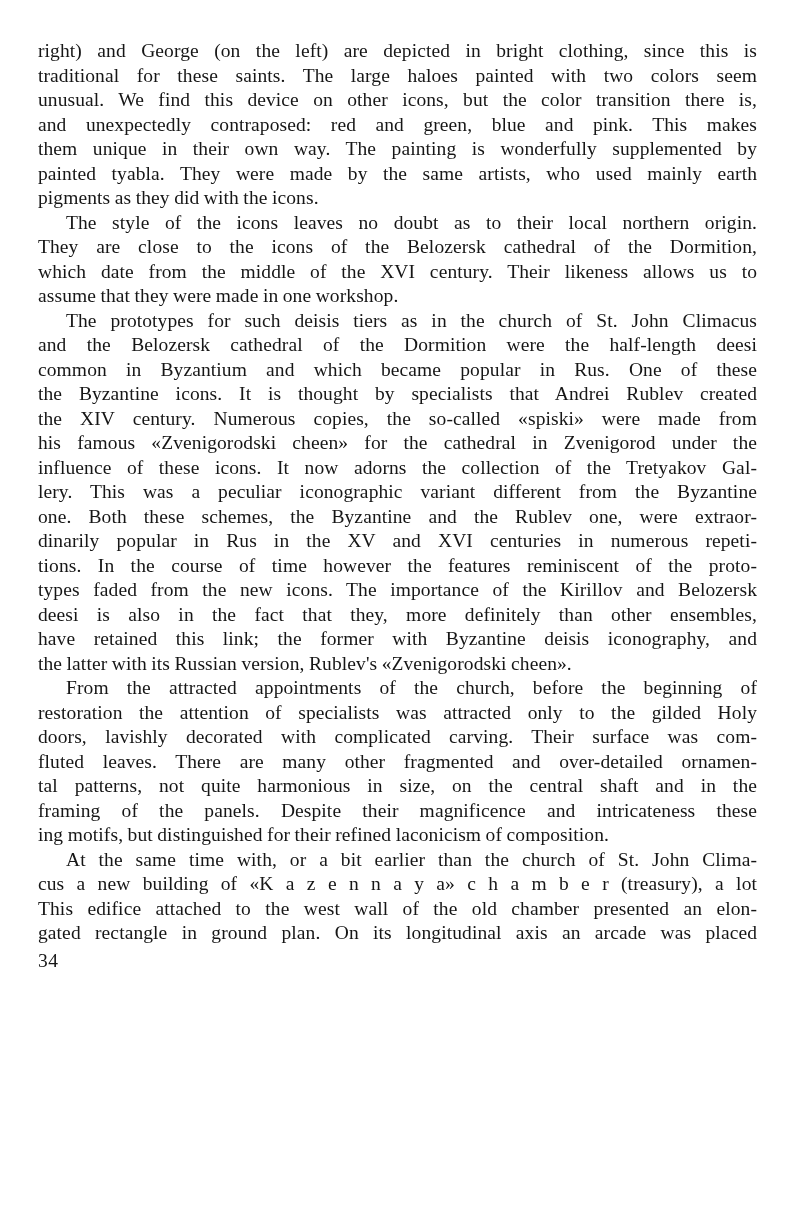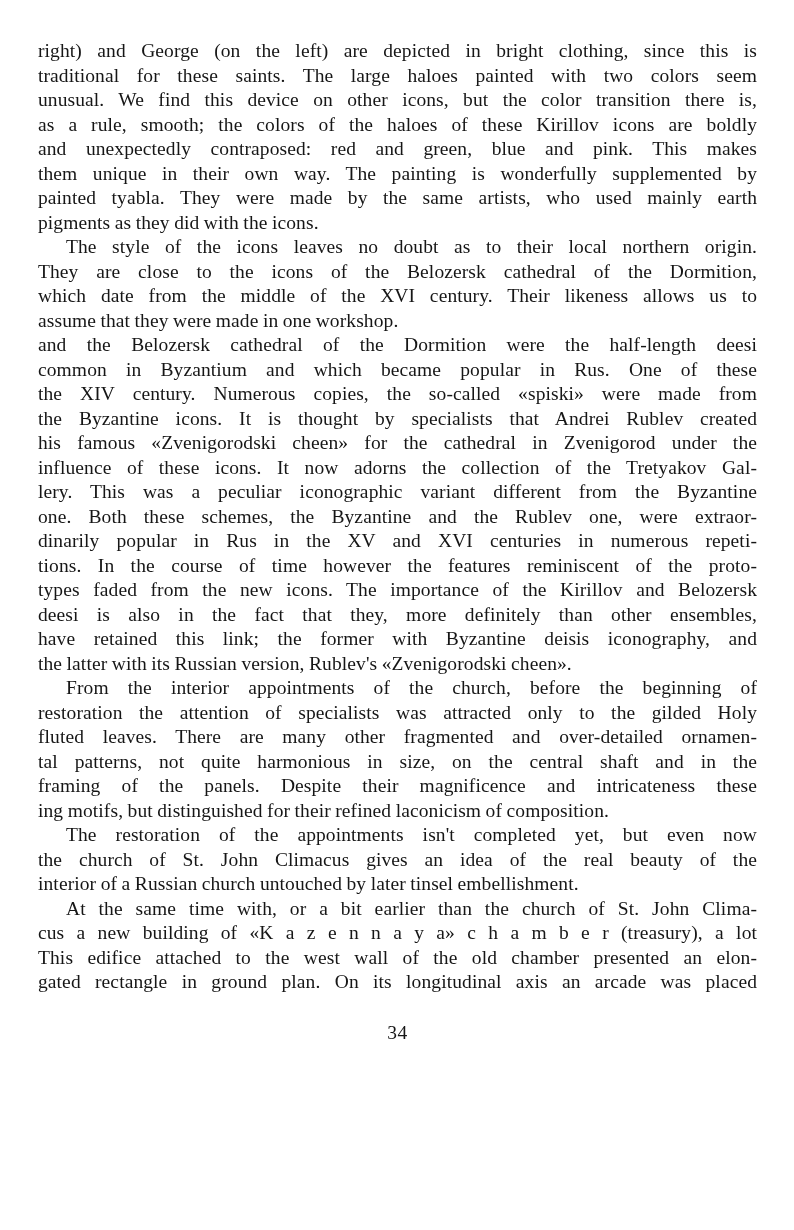--- a/index.html
+++ b/index.html
@@ -35,76 +35,71 @@
     letter-spacing: 0.1px;
     font-family: Liberation Serif, serif;
   }
   .line.last {
     text-align-last: left;
   }
   .line.indent {
     text-indent: 28px;
   }
   .page-number {
-    margin-top: 27px;
-    text-align: center;
+    margin-top: 4px;
     font-size: 19.5px;
     letter-spacing: 0.5px;
     color: #161616;
   }
 </style>
 </head>
 <body>
 
 <div class="page">
   <div id="text-body">
       <div class="paragraph">
         <div class="line">right) and George (on the left) are depicted in bright clothing, since this is</div>
         <div class="line">traditional for these saints. The large haloes painted with two colors seem</div>
         <div class="line">unusual. We find this device on other icons, but the color transition there is,</div>
-        <div class="line">as a rule, smooth; the colors of the haloes of these Kirillov icons are boldly</div>
         <div class="line">and unexpectedly contraposed: red and green, blue and pink. This makes</div>
         <div class="line">them unique in their own way. The painting is wonderfully supplemented by</div>
         <div class="line">painted tyabla. They were made by the same artists, who used mainly earth</div>
         <div class="line last">pigments as they did with the icons.</div>
       </div>
       <div class="paragraph">
         <div class="line indent">The style of the icons leaves no doubt as to their local northern origin.</div>
         <div class="line">They are close to the icons of the Belozersk cathedral of the Dormition,</div>
         <div class="line">which date from the middle of the XVI century. Their likeness allows us to</div>
         <div class="line last">assume that they were made in one workshop.</div>
       </div>
       <div class="paragraph">
+        <div class="line indent">The prototypes for such deisis tiers as in the church of St. John Climacus</div>
         <div class="line">and the Belozersk cathedral of the Dormition were the half-length deesi</div>
         <div class="line">common in Byzantium and which became popular in Rus. One of these</div>
+        <div class="line">the Byzantine icons. It is thought by specialists that Andrei Rublev created</div>
         <div class="line">the XIV century. Numerous copies, the so-called «spiski» were made from</div>
-        <div class="line">the Byzantine icons. It is thought by specialists that Andrei Rublev created</div>
         <div class="line">his famous «Zvenigorodski cheen» for the cathedral in Zvenigorod under the</div>
         <div class="line">influence of these icons. It now adorns the collection of the Tretyakov Gal-</div>
         <div class="line">lery. This was a peculiar iconographic variant different from the Byzantine</div>
         <div class="line">one. Both these schemes, the Byzantine and the Rublev one, were extraor-</div>
         <div class="line">dinarily popular in Rus in the XV and XVI centuries in numerous repeti-</div>
         <div class="line">tions. In the course of time however the features reminiscent of the proto-</div>
         <div class="line">types faded from the new icons. The importance of the Kirillov and Belozersk</div>
         <div class="line">deesi is also in the fact that they, more definitely than other ensembles,</div>
         <div class="line">have retained this link; the former with Byzantine deisis iconography, and</div>
         <div class="line last">the latter with its Russian version, Rublev's «Zvenigorodski cheen».</div>
       </div>
       <div class="paragraph">
-        <div class="line indent">From the interior appointments of the church, before the beginning of</div>
+        <div class="line indent">From the attracted appointments of the church, before the beginning of</div>
         <div class="line">restoration the attention of specialists was attracted only to the gilded Holy</div>
+        <div class="line">doors, lavishly decorated with complicated carving. Their surface was com-</div>
         <div class="line">fluted leaves. There are many other fragmented and over-detailed ornamen-</div>
         <div class="line">tal patterns, not quite harmonious in size, on the central shaft and in the</div>
         <div class="line">framing of the panels. Despite their magnificence and intricateness these</div>
         <div class="line last">ing motifs, but distinguished for their refined laconicism of composition.</div>
-      </div>
-      <div class="paragraph">
-        <div class="line indent">The restoration of the appointments isn't completed yet, but even now</div>
-        <div class="line">the church of St. John Climacus gives an idea of the real beauty of the</div>
-        <div class="line last">interior of a Russian church untouched by later tinsel embellishment.</div>
       </div>
       <div class="paragraph">
         <div class="line indent">At the same time with, or a bit earlier than the church of St. John Clima-</div>
         <div class="line">cus a new building of «K a z e n n a y a» c h a m b e r (treasury), a lot</div>
         <div class="line">This edifice attached to the west wall of the old chamber presented an elon-</div>
         <div class="line">gated rectangle in ground plan. On its longitudinal axis an arcade was placed</div>
       </div>
     </div>
   <div class="page-number">34</div>
 </div>

